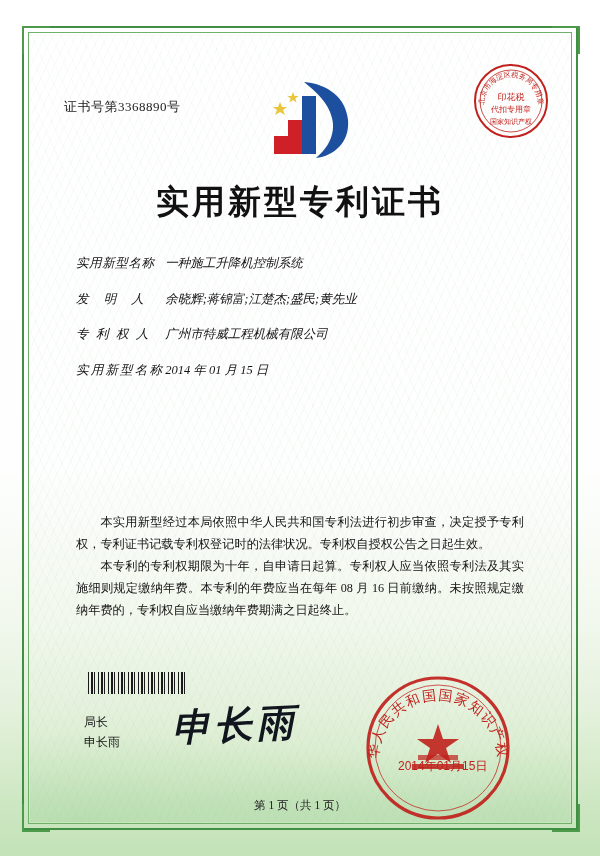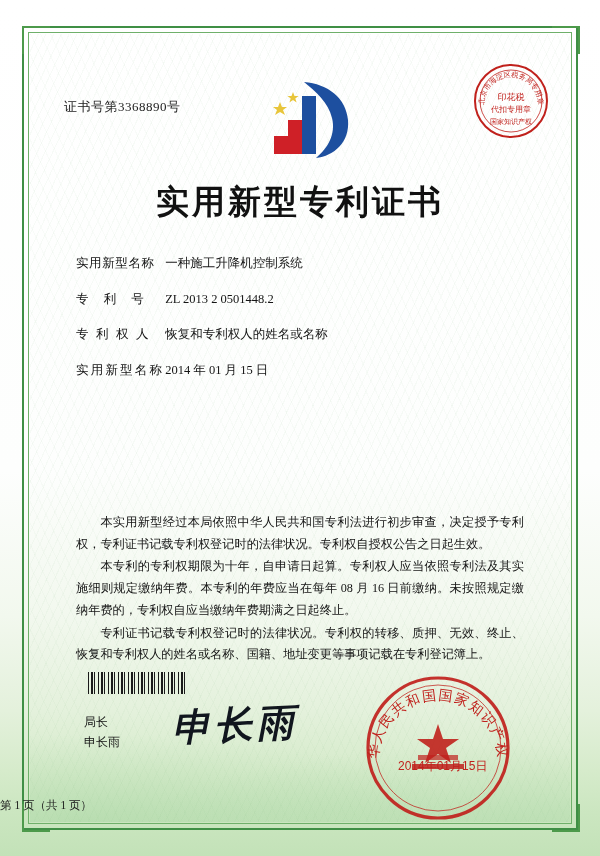--- a/index.html
+++ b/index.html
@@ -116,20 +116,21 @@
     position: absolute;
     left: 76px; top: 256px;
     width: 460px;
   }
   .field-row {
     font-size: 12.5px;
     color: #141414;
     margin-bottom: 20.5px;
     white-space: nowrap;
     line-height: 1.2;
+    font-style: italic;
   }
   .field-label {
     display: inline-block;
     color: #141414;
   }
   .field-value {
     display: inline-block;
     color: #141414;
   }
   .lbl-w4 { width: 86px; letter-spacing: 6px; }
@@ -197,21 +198,21 @@
     color: #c0211c;
     white-space: nowrap;
     font-family: "Liberation Sans", sans-serif;
     text-align: right;
   }
 
   .footer {
     position: absolute;
     left: 0; top: 798px;
     width: 600px;
-    text-align: left;
+    text-align: center;
     font-size: 11.5px;
     color: #1d1d1d;
   }
 </style>
 </head>
 <body>
 
 <div id="certificate">
 
   <div class="guilloche"></div>
@@ -254,37 +255,36 @@
   </div>
 
   <div class="title">实用新型专利证书</div>
 
   <div class="fields">
     <div class="field-row">
       <span class="field-label lbl-w6">实用新型名称</span>
       <span class="field-value">一种施工升降机控制系统</span>
     </div>
     <div class="field-row">
-      <span class="field-label lbl-w4">专 利 号</span>
-      <span class="field-value">ZL 2013 2 0501448.2</span>
+      <span class="field-label lbl-w4">发 明 人</span>
+      <span class="field-value">余晓辉;蒋锦富;江楚杰;盛民;黄先业</span>
     </div>
     <div class="field-row">
       <span class="field-label lbl-w5">专 利 权 人</span>
-      <span class="field-value">恢复和专利权人的姓名或名称</span>
+      <span class="field-value">广州市特威工程机械有限公司</span>
     </div>
     <div class="field-row">
       <span class="field-label lbl-w5">实用新型名称</span>
       <span class="field-value">2014 年 01 月 15 日</span>
     </div>
   </div>
 
   <div class="body-text">
     <p>本实用新型经过本局依照中华人民共和国专利法进行初步审查，决定授予专利权，专利证书记载专利权登记时的法律状况。专利权自授权公告之日起生效。</p>
     <p>本专利的专利权期限为十年，自申请日起算。专利权人应当依照专利法及其实施细则规定缴纳年费。本专利的年费应当在每年 08 月 16 日前缴纳。未按照规定缴纳年费的，专利权自应当缴纳年费期满之日起终止。</p>
-    <p>专利证书记载专利权登记时的法律状况。专利权的转移、质押、无效、终止、恢复和专利权人的姓名或名称、国籍、地址变更等事项记载在专利登记簿上。</p>
   </div>
 
   <div class="barcode"></div>
 
   <div class="director">
     <div>局长</div>
     <div>申长雨</div>
   </div>
 
   <div class="signature">申长雨</div>

